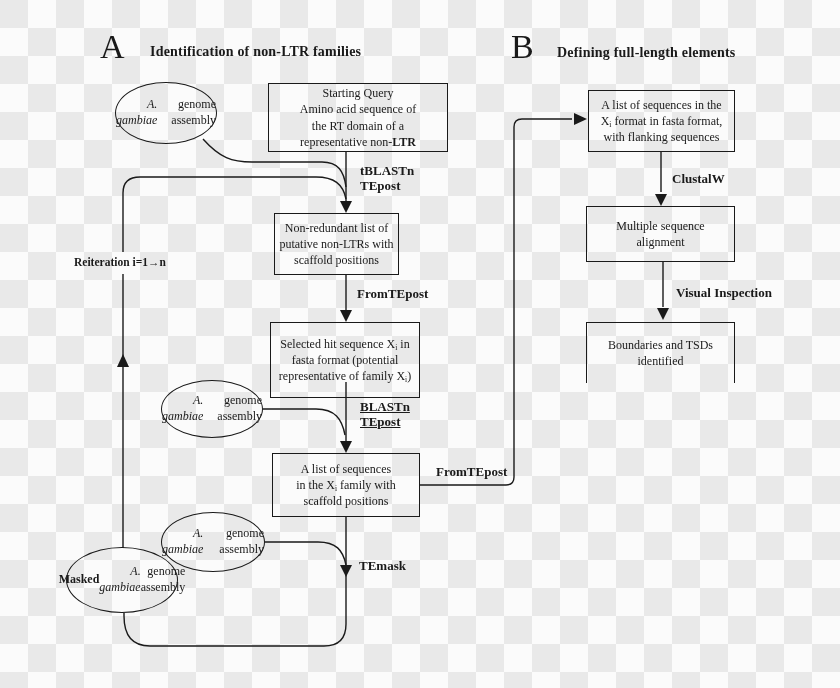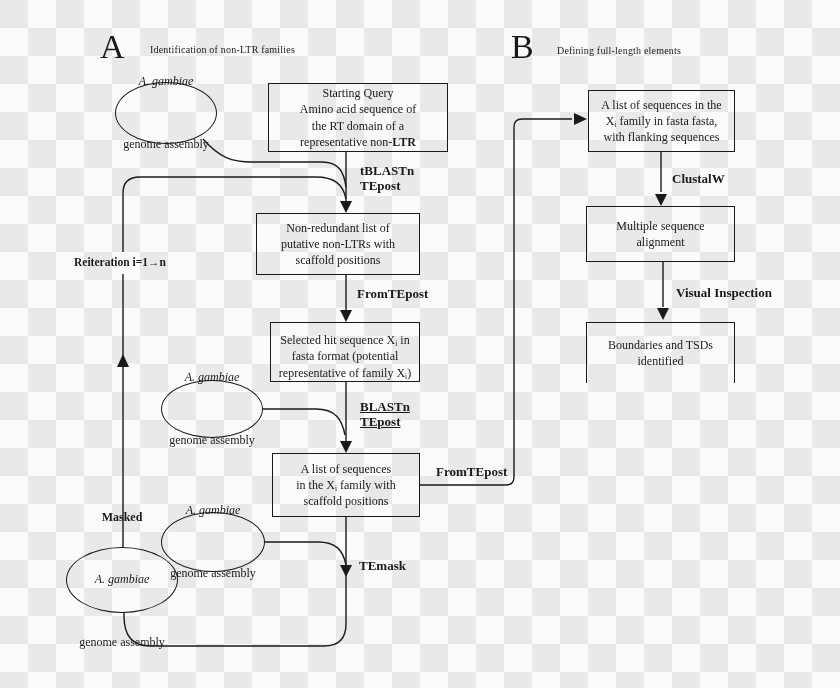--- a/index.html
+++ b/index.html
@@ -5,28 +5,28 @@
   html,body{margin:0;padding:0;}
   body{width:840px;height:688px;overflow:hidden;
        font-family:"Liberation Serif","DejaVu Serif",serif;color:#1a1a1a;}
   .stage{position:relative;width:840px;height:688px;
        background:repeating-conic-gradient(#fbfbfb 0% 25%, #e9e9e9 0% 50%) 0 0 / 56px 56px;}
   svg.wires{position:absolute;left:0;top:0;width:840px;height:688px;z-index:1;}
   svg.wires path{fill:none;stroke:#1a1a1a;stroke-width:1.4;}
   svg.wires polygon{fill:#1a1a1a;stroke:none;}
   .abs{position:absolute;z-index:2;}
   .panel-letter{font-size:34px;line-height:1;}
-  .panel-title{font-size:10px;font-weight:normal;letter-spacing:.2px;}
+  .panel-title{font-size:14px;font-weight:bold;letter-spacing:.2px;}
   .node{position:absolute;z-index:2;border:1.5px solid #1a1a1a;display:flex;flex-direction:column;
         align-items:center;justify-content:center;text-align:center;font-size:12px;line-height:1.36;
         box-sizing:border-box;background:transparent;}
   .node.no-bottom{border-bottom:none;}
   .ellipse{position:absolute;z-index:2;border:1.5px solid #1a1a1a;border-radius:50%;display:flex;
-        flex-direction:column;align-items:center;justify-content:center;text-align:center;
-        font-size:12px;line-height:1.3;box-sizing:border-box;gap:47px;}
+        align-items:center;justify-content:center;text-align:right;
+        font-size:12px;line-height:1.3;box-sizing:border-box;}
   .elabel{position:absolute;z-index:3;font-weight:bold;font-size:13px;line-height:1.18;white-space:nowrap;}
   .elabel.small{font-size:11.5px;}
   .it{font-style:italic;}
   .b{font-weight:bold;}
   sub{font-size:0.62em;vertical-align:-0.3em;line-height:0;}
 </style>
 </head>
 <body>
 
 <div class="stage">
@@ -69,29 +69,29 @@
     <div>Amino acid sequence of</div>
     <div>the RT domain of a</div>
     <div><span>representative non-</span><span class="b">LTR</span></div>
   </div>
 
   <div class="elabel" style="left:360px;top:163px;">
     <div>tBLASTn</div>
     <div>TEpost</div>
   </div>
 
-  <div class="node" style="left:256px;top:213px;width:164px;height:62px;">
+  <div class="node" style="left:274px;top:213px;width:125px;height:62px;">
     <div>Non-redundant list of</div>
     <div>putative non-LTRs with</div>
     <div>scaffold positions</div>
   </div>
 
   <div class="elabel" style="left:357px;top:286px;">FromTEpost</div>
 
-  <div class="node" style="left:270px;top:322px;width:150px;height:60px;justify-content:flex-end;">
+  <div class="node" style="left:270px;top:322px;width:150px;height:76px;">
     <div><span>Selected hit sequence X</span><sub>i</sub><span> in</span></div>
     <div>fasta format (potential</div>
     <div><span>representative of family X</span><sub>i</sub><span>)</span></div>
   </div>
 
   <div class="elabel" style="left:360px;top:399px;text-decoration:underline;">
     <div>BLASTn</div>
     <div>TEpost</div>
   </div>
 
@@ -118,21 +118,21 @@
   <div class="ellipse" style="left:66px;top:547px;width:112px;height:66px;">
     <div class="b">Masked</div>
     <div class="it">A. gambiae</div>
     <div>genome assembly</div>
   </div>
 
   <div class="elabel small" style="left:74px;top:256px;">Reiteration i=1→n</div>
 
   <div class="node" style="left:588px;top:90px;width:147px;height:62px;">
     <div>A list of sequences in the</div>
-    <div><span>X</span><sub>i</sub><span> family in fasta fasta,</span></div>
+    <div><span>X</span><sub>i</sub><span> format in fasta format,</span></div>
     <div>with flanking sequences</div>
   </div>
 
   <div class="elabel" style="left:672px;top:171px;">ClustalW</div>
 
   <div class="node" style="left:586px;top:206px;width:149px;height:56px;">
     <div>Multiple sequence</div>
     <div>alignment</div>
   </div>
 

